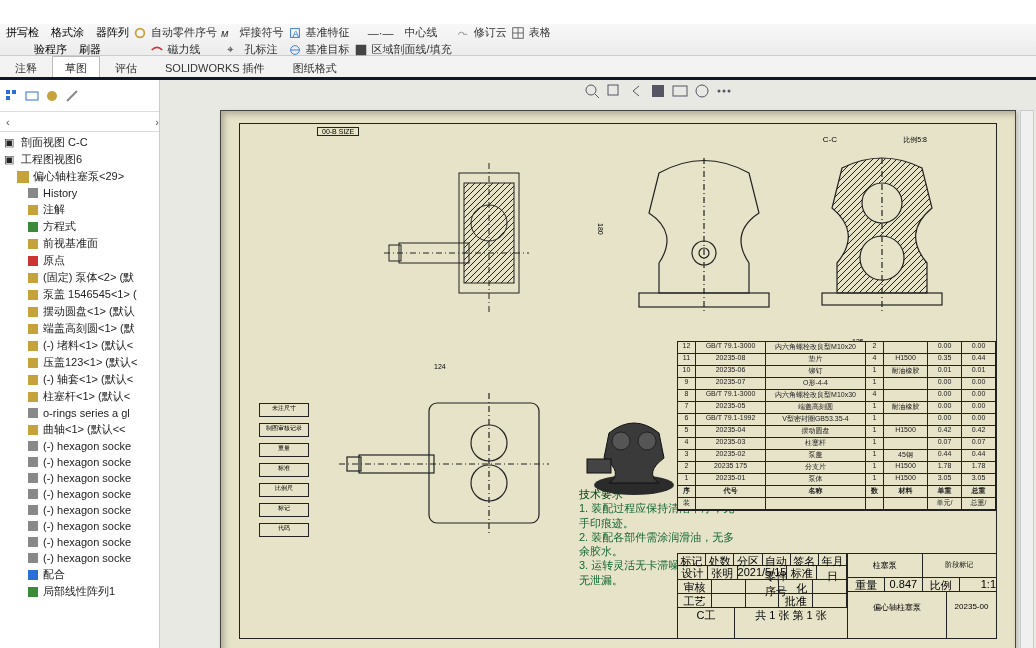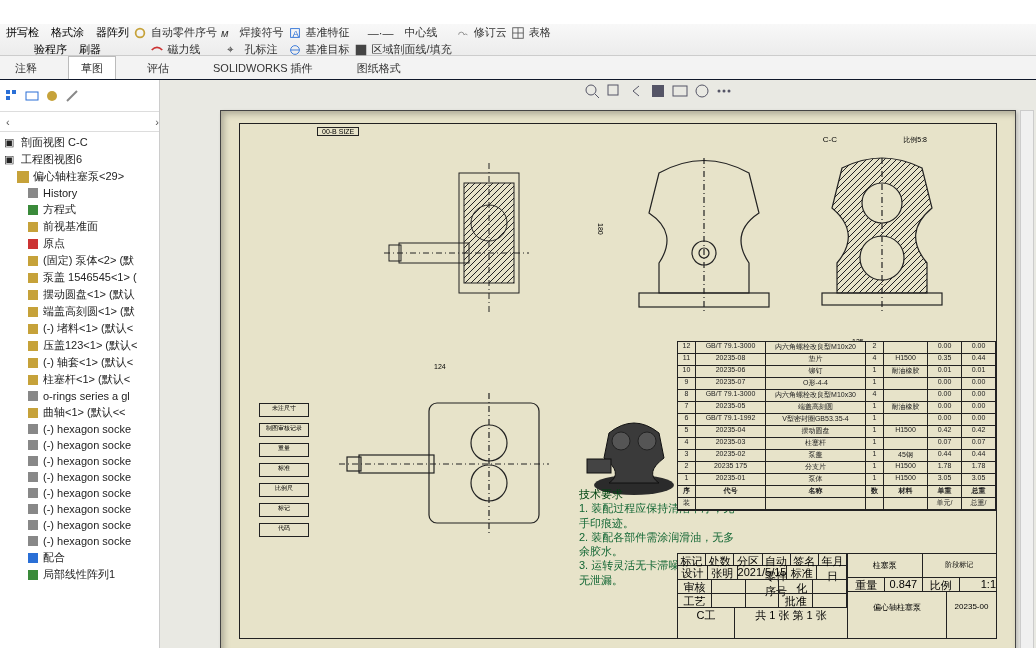--- a/index.html
+++ b/index.html
@@ -4,21 +4,21 @@
 <style>
 * { margin: 0; padding: 0; box-sizing: border-box; font-family: "Microsoft YaHei", sans-serif; font-size: 11px; }
 body { width: 1036px; height: 648px; background: #fff; overflow: hidden; }
 
 .ribbon { height: 32px; background: linear-gradient(#f8f8f8,#ececec); border-bottom: 1px solid #ccc; display: flex; align-items: flex-start; padding: 1px 6px; gap: 4px; margin-top: 24px; }
 .ribbon-group { display: flex; flex-direction: column; align-items: center; gap: 2px; min-width: 40px; }
 .ribbon-row { display: flex; gap: 12px; align-items: center; }
 .ribbon-icon { width: 14px; height: 14px; display:inline-block; }
 .ribbon-item { display:flex; align-items:center; gap:4px; color:#333; white-space:nowrap; }
 
-.tabs { height: 24px; background: #f3f3f3; border-bottom: 1px solid #0f172a; display:flex; gap:18px; padding-left:2px; }
+.tabs { height: 24px; background: #f3f3f3; border-bottom: 3px solid #0f172a; display:flex; gap:2px; padding-left:2px; }
 .tab { padding: 4px 12px; color:#333; border: 1px solid transparent; border-bottom:none; }
 .tab.active { background:#fff; border-color:#bbb; }
 
 .workspace { display:flex; height: calc(648px - 32px - 24px); }
 .side { width: 160px; background:#fff; border-right:1px solid #ccc; overflow:hidden; display:flex; flex-direction:column; }
 .side-tools { height:32px; border-bottom:1px solid #ddd; display:flex; align-items:center; padding:0 4px; gap:4px;}
 .side-tools .tb { width:16px; height:16px; }
 .panel-tabs { height:20px; display:flex; gap:14px; padding-left:6px; align-items:center; border-bottom:1px solid #ddd; color:#555;}
 .tree { flex:1; overflow:hidden; padding:2px 0; }
 .tree-item { display:flex; align-items:center; gap:3px; padding:1px 4px; white-space:nowrap; overflow:hidden; color:#222; }
@@ -169,20 +169,26 @@
             <rect x="1" y="1" width="12" height="12" class="ic-gold"></rect>
           </svg>
           <span>偏心轴柱塞泵&lt;29&gt;</span>
         </div>
       <div id="tree-items">
           <div class="tree-item child2">
             <svg class="ic" viewBox="0 0 14 14">
               <rect x="2" y="2" width="10" height="10" fill="#888"></rect>
             </svg>
             <span>History</span>
+          </div>
+          <div class="tree-item child2">
+            <svg class="ic" viewBox="0 0 14 14">
+              <rect x="2" y="2" width="10" height="10" fill="#c6a23a"></rect>
+            </svg>
+            <span>注解</span>
           </div>
           <div class="tree-item child2">
             <svg class="ic" viewBox="0 0 14 14">
               <rect x="2" y="2" width="10" height="10" fill="#3a8a3a"></rect>
             </svg>
             <span>方程式</span>
           </div>
           <div class="tree-item child2">
             <svg class="ic" viewBox="0 0 14 14">
               <rect x="2" y="2" width="10" height="10" fill="#c6a23a"></rect>

